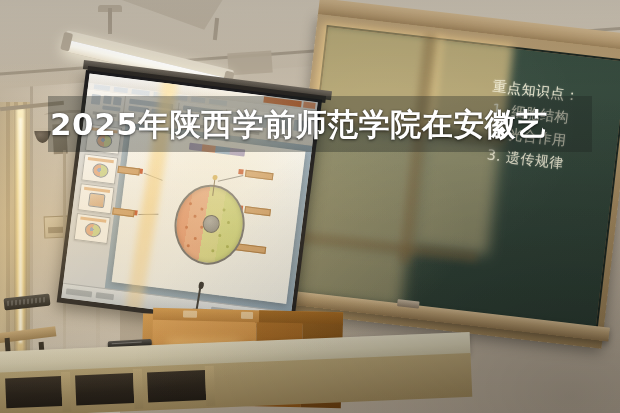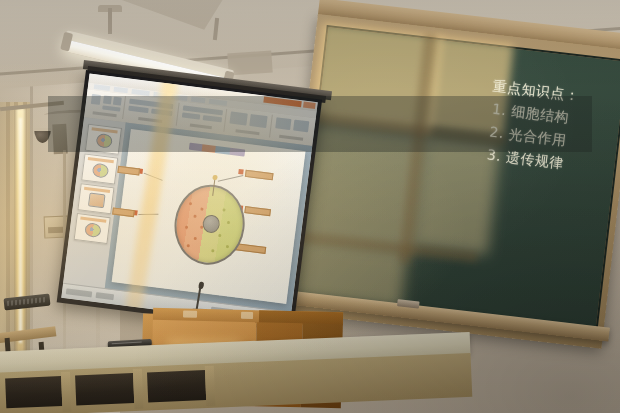--- a/index.html
+++ b/index.html
@@ -963,14 +963,15 @@
       <div class="desk-cubby" style="left:156px; width:58px;"></div>
       <div class="desk-div" style="left:70px;"></div>
       <div class="desk-div" style="left:142px;"></div>
       <div class="desk-div" style="left:214px;"></div>
     </div>
   </div>
 
   <div class="grade"></div>
 
   <div class="title-band"></div>
+  <div class="title-text">2025年陕西学前师范学院在安徽艺</div>
 
 </div>
 
 </body></html>

